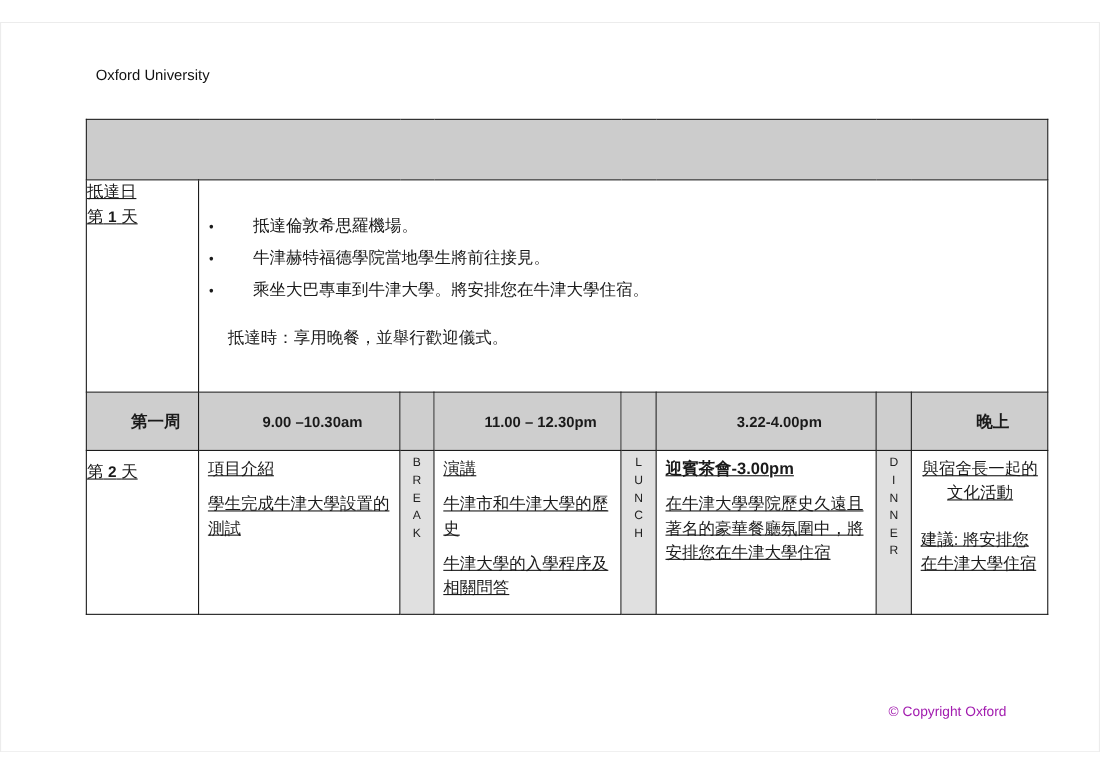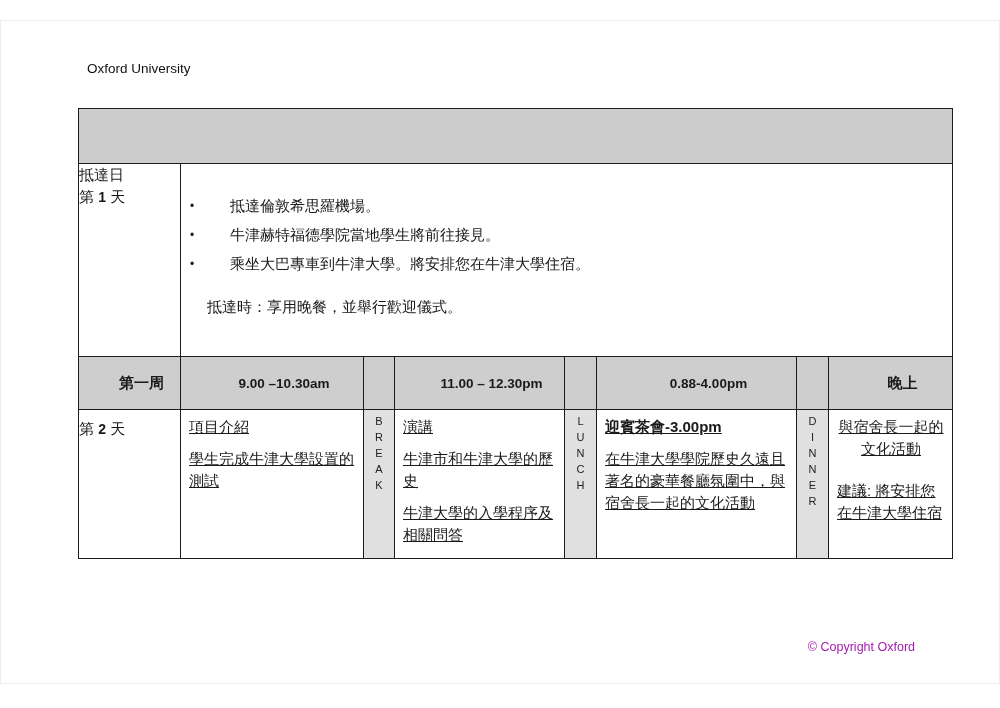--- a/index.html
+++ b/index.html
@@ -43,20 +43,21 @@
     background: #cccccc;
   }
   tr.arrival td {
     height: 192px;
     vertical-align: top;
   }
   .label-cell {
     padding: 10px 6px 0 8px;
     font-size: 15px;
     line-height: 22px;
+    text-decoration: underline;
   }
   .label-cell .daynum { font-weight: bold; font-size: 14px; }
   .arrival-body { padding: 34px 10px 0 7px; font-size: 15px; }
   .bullet-line {
     display: flex;
     margin: 0 0 13px 0;
     line-height: 16px;
   }
   .bullet-line .bullet {
     width: 40px;
@@ -157,21 +158,21 @@
         </div>
       </td>
     </tr>
 
     <tr class="weekhead">
       <td class="cjk">第一周</td>
       <td>9.00 –10.30am</td>
       <td></td>
       <td>11.00 – 12.30pm</td>
       <td></td>
-      <td>0.88-4.00pm</td>
+      <td>3.22-4.00pm</td>
       <td></td>
       <td class="cjk">晚上</td>
     </tr>
 
     <tr class="day2">
       <td class="label-cell">
         <span>第</span> <span class="daynum">2</span> <span>天</span>
       </td>
       <td>
         <div class="cell-body">
@@ -188,21 +189,21 @@
           <p class="tight">牛津市和牛津大學的歷史</p>
           <p>牛津大學的入學程序及相關問答</p>
         </div>
       </td>
       <td class="band">
         <span class="vert">LUNCH</span>
       </td>
       <td>
         <div class="cell-body">
           <p class="tight bold-line">迎賓茶會-3.00pm</p>
-          <p>在牛津大學學院歷史久遠且著名的豪華餐廳氛圍中，與宿舍長一起的文化活動</p>
+          <p>在牛津大學學院歷史久遠且著名的豪華餐廳氛圍中，將安排您在牛津大學住宿</p>
         </div>
       </td>
       <td class="band">
         <span class="vert">DINNER</span>
       </td>
       <td>
         <div class="cell-body">
           <p class="wide-gap">與宿舍長一起的文化活動</p>
           <p>建議: 將安排您在牛津大學住宿</p>
         </div>

